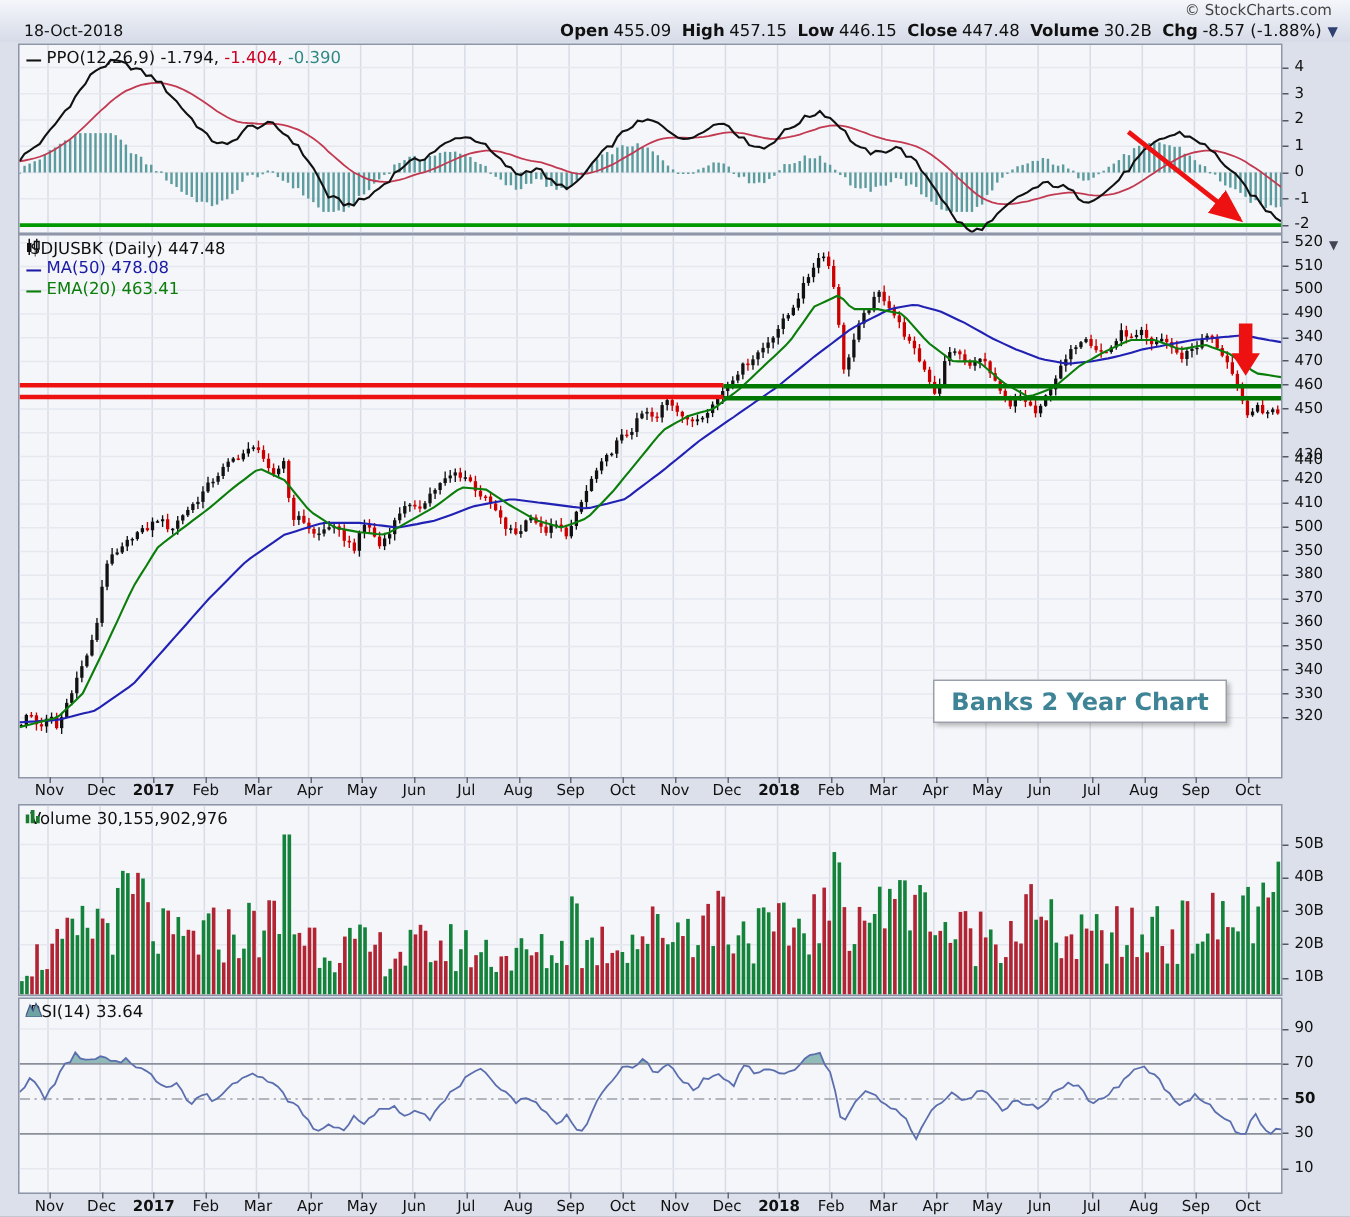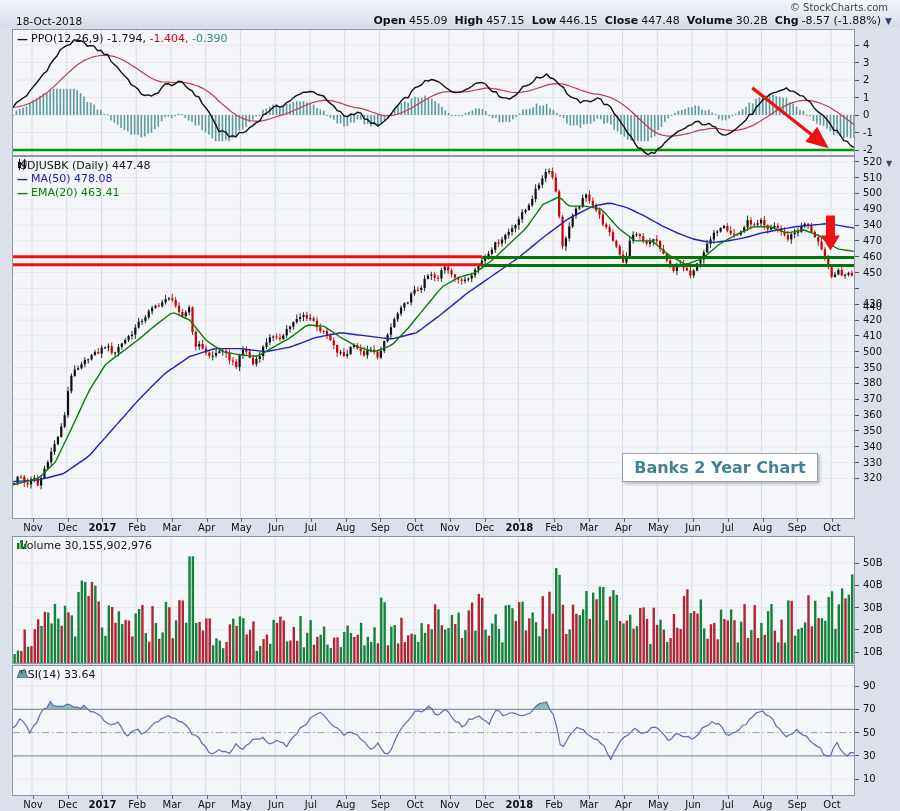--- a/index.html
+++ b/index.html
@@ -1346,21 +1346,21 @@
       <div class="ytl" style="top: 86.75px;">20B</div>
       <div class="ytk" style="top: 114.5px;"></div>
       <div class="ytl" style="top: 109px;">10B</div>
     </div>
   <div class="yaxis" id="ax-rsi" style="top:666px;height:129px;">
       <div class="ytk" style="top: 19.5px;"></div>
       <div class="ytl" style="top: 14px;">90</div>
       <div class="ytk" style="top: 42.8px;"></div>
       <div class="ytl" style="top: 37.3px;">70</div>
       <div class="ytk" style="top: 66.1px;"></div>
-      <div class="ytl" style="top: 60.6px;">50</div>
+      <div class="ytl" style="top: 60.6px; font-weight: bold;">50</div>
       <div class="ytk" style="top: 89.4px;"></div>
       <div class="ytl" style="top: 83.9px;">30</div>
       <div class="ytk" style="top: 112.7px;"></div>
       <div class="ytl" style="top: 107.2px;">10</div>
     </div>
 
   <div class="xstrip" id="xs1" style="top:518px;height:19px;">
       <div class="mtk" style="left: 33px;"></div>
       <div class="mtl" style="left: 33px;">Nov</div>
       <div class="mtk" style="left: 67.74px;"></div>

